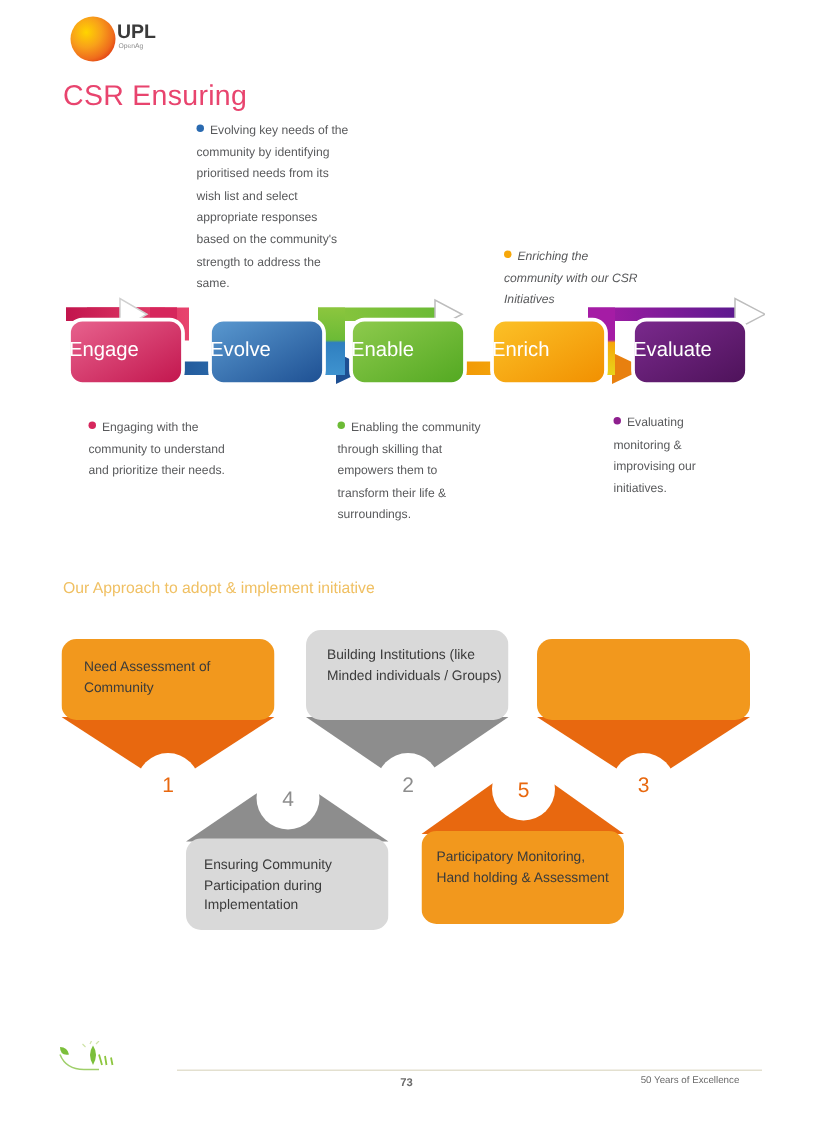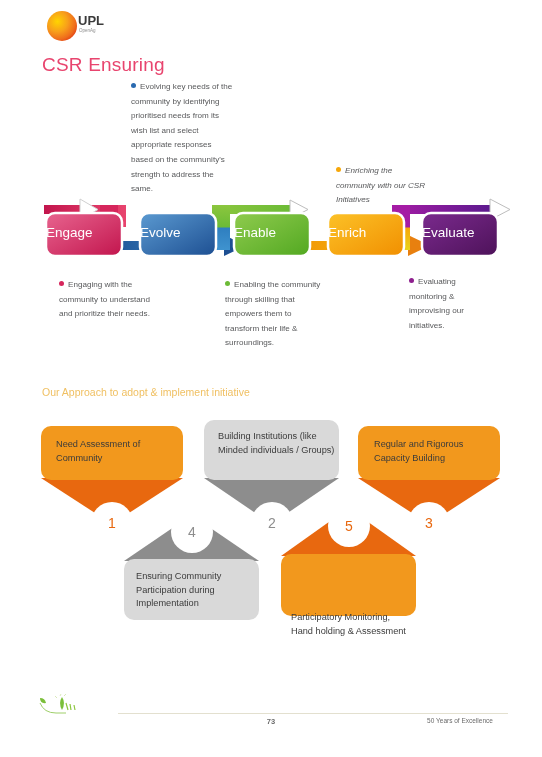--- a/index.html
+++ b/index.html
@@ -224,39 +224,38 @@
       </svg>
       <div class="txt" style="left:14px;top:10px;width:118px;">Building Institutions (like Minded individuals / Groups)</div>
       <div class="num" style="left:47px;top:82px;width:42px;height:42px;color:#8d8d8d;">2</div>
     </div>
 
     <div class="pent" style="left:358px;top:11px;width:142px;height:98px;">
       <svg width="142" height="98" viewBox="0 0 142 98">
         <polygon points="0,52 142,52 71,98" fill="#e8680f"></polygon>
         <rect x="0" y="0" width="142" height="54" rx="10" fill="#f2981d"></rect>
       </svg>
-      <div class="txt" style="left:16px;top:12px;width:120px;">Regular and Rigorous Capacity Building</div>
       <div class="num" style="left:50px;top:76px;width:42px;height:42px;color:#e8680f;">3</div>
     </div>
 
     <div class="pent" style="left:124px;top:100px;width:135px;height:105px;">
       <svg width="135" height="105" viewBox="0 0 135 105">
         <polygon points="67.5,0 135,46 0,46" fill="#8d8d8d"></polygon>
         <rect x="0" y="44" width="135" height="61" rx="10" fill="#d9d9d9"></rect>
       </svg>
       <div class="txt" style="left:12px;top:55px;width:120px;">Ensuring Community Participation during Implementation</div>
       <div class="num" style="left:47px;top:-4px;width:42px;height:42px;color:#8d8d8d;">4</div>
     </div>
 
     <div class="pent" style="left:281px;top:93px;width:135px;height:108px;">
       <svg width="135" height="108" viewBox="0 0 135 108">
         <polygon points="67.5,0 135,48 0,48" fill="#e8680f"></polygon>
         <rect x="0" y="46" width="135" height="62" rx="10" fill="#f2981d"></rect>
       </svg>
-      <div class="txt" style="left:10px;top:57px;width:122px;margin-top:46px;">Participatory Monitoring, Hand holding &amp; Assessment</div>
+      <div class="txt" style="left:10px;top:57px;width:122px;">Participatory Monitoring, Hand holding &amp; Assessment</div>
       <div class="num" style="left:47px;top:-3px;width:42px;height:42px;color:#e8680f;">5</div>
     </div>
   </div>
 
   <div id="footer-leaf">
     <svg width="80" height="24" viewBox="0 0 80 24">
       <path d="M4,4 q5,0 6,5 q-6,1 -6,-5 Z" fill="#7bbf3a"></path>
       <path d="M4,9 q4,10 16,10 h10" stroke="#9fcf6a" stroke-width="1" fill="none"></path>
       <path d="M26,3 q4,6 0,13 q-4,-7 0,-13 Z" fill="#7bbf3a"></path>
       <path d="M30,9 l2,7 M34,10 l1,6 M38,11 l1,5" stroke="#8dc63f" stroke-width="1.2"></path>

